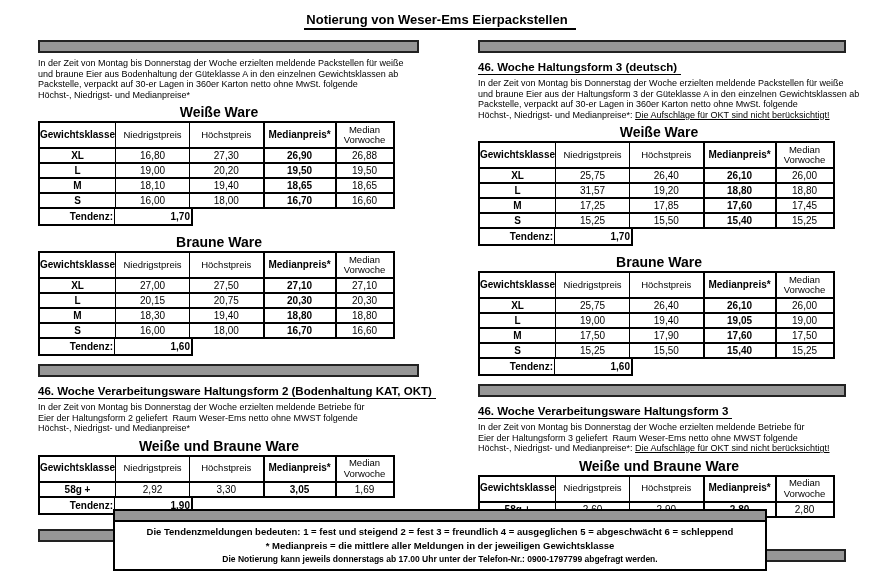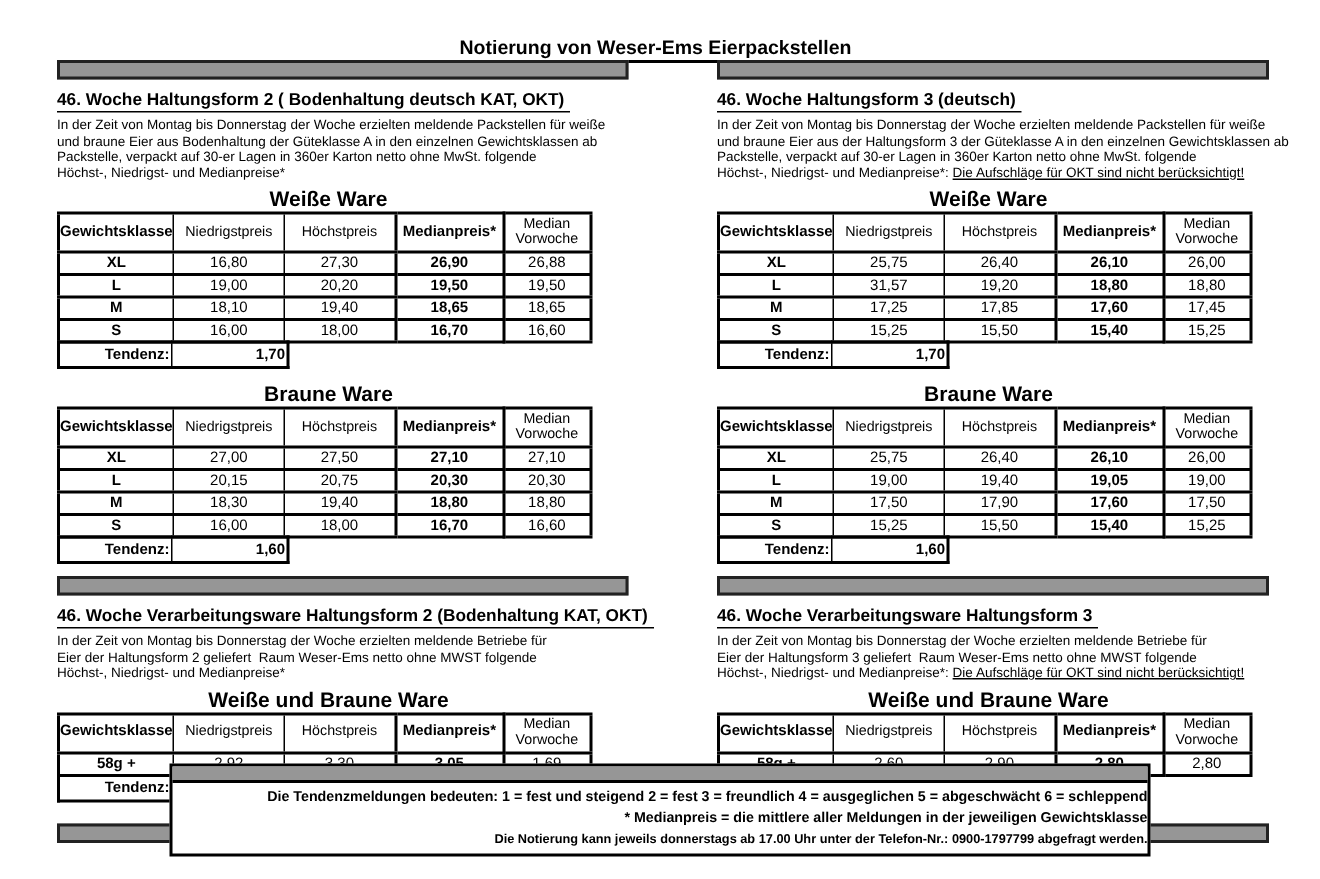--- a/index.html
+++ b/index.html
@@ -1,20 +1,20 @@
 <!DOCTYPE html>
 <html><head>
 <meta charset="utf-8">
 <style>
   html,body{margin:0;padding:0;}
   body{
     width:880px;height:586px;background:#ffffff;color:#000;
     font-family:"Liberation Sans",sans-serif;position:relative;overflow:hidden;
   }
-  .page-title{position:absolute;top:24px;left:0;width:100%;text-align:center;
+  .page-title{position:absolute;top:12px;left:0;width:100%;text-align:center;
     font-size:13px;font-weight:bold;}
   .page-title span{border-bottom:2px solid #000;padding:0 8px 1px 2px;}
 
   .col{position:absolute;top:40px;}
   .col-left{left:38px;width:381px;}
   .col-right{left:478px;width:368px;}
 
   .graybar{height:9px;border:2px solid #222;background:#969696;}
   .sep-mid{margin-top:8px;}
   .sep-end{margin-top:14px;}
@@ -40,38 +40,35 @@
   .ptable .mcol{border-left-width:2px;border-right-width:2px;}
 
   table.ttable{border-collapse:collapse;border:2px solid #000;margin-top:-2px;}
   .ttable td{border:1px solid #000;text-align:right;font-weight:bold;font-size:10px;
     height:13px;padding:1px;}
   .ttable td.tl{width:72px;}
   .ttable td.tv{width:74px;}
 
   .footer-box{position:absolute;left:113px;top:509px;width:650px;border:2px solid #000;background:#fff;}
   .footer-bar{height:9px;background:#969696;border-bottom:2px solid #000;}
-  .f-line{text-align:right;font-weight:bold;}
+  .f-line{text-align:center;font-weight:bold;}
   .f1{font-size:9.5px;margin-top:4px;}
   .f2{font-size:9.5px;margin-top:3px;}
   .f3{font-size:8.5px;margin:3px 0 5px 0;}
 </style>
 </head>
 <body>
 
 <div class="page-title">
   <span>Notierung von Weser-Ems Eierpackstellen</span>
 </div>
 
 <div class="col col-left">
   <div class="graybar"></div>
 
-  <div class="sec-heading">
-    <span>46. Woche Haltungsform 2 ( Bodenhaltung deutsch KAT, OKT)</span>
-  </div>
   <p class="intro"><span>In der Zeit von Montag bis Donnerstag der Woche erzielten meldende Packstellen für weiße
 und braune Eier aus Bodenhaltung der Güteklasse A in den einzelnen Gewichtsklassen ab
 Packstelle, verpackt auf 30-er Lagen in 360er Karton netto ohne MwSt. folgende
 Höchst-, Niedrigst- und Medianpreise*</span><span class="u"></span></p>
 
   <div class="tblcap">Weiße Ware</div>
   <table class="ptable">
     <colgroup>
         <col class="c0">
         <col class="c1">

